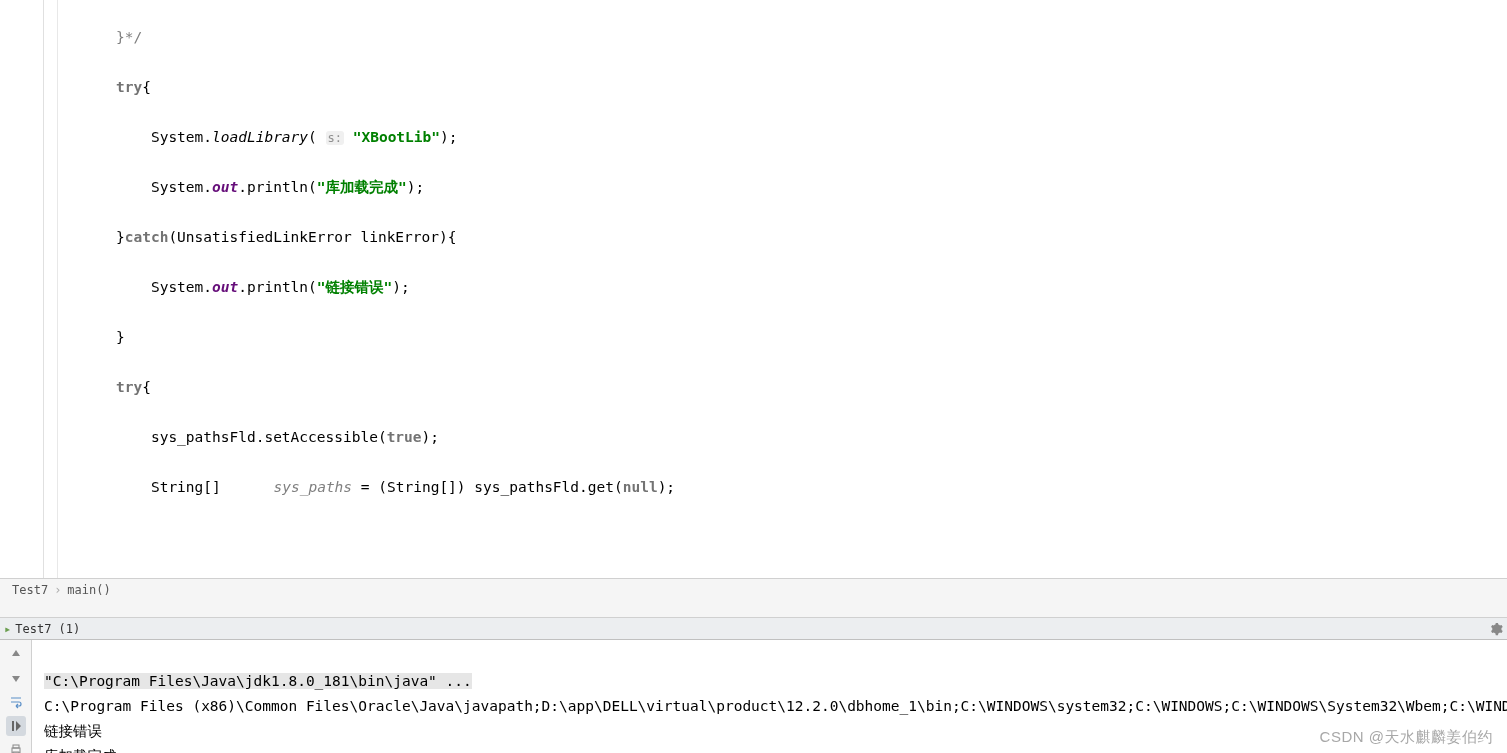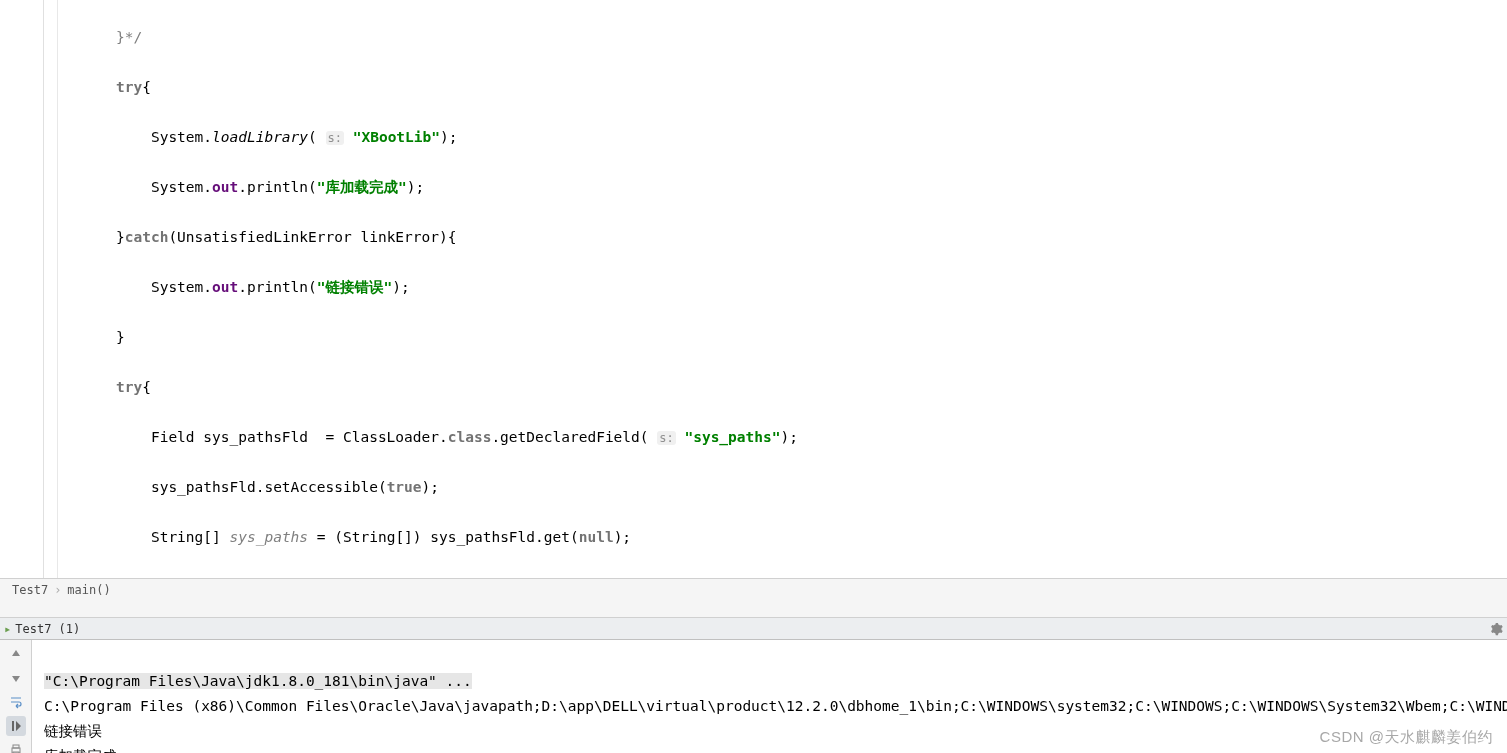--- a/index.html
+++ b/index.html
@@ -4,24 +4,24 @@
 <style>
 * { margin:0; padding:0; box-sizing:border-box; }
 body { font-family:"Microsoft YaHei","Monospaced",monospace; font-size:13px; background:#fff; color:#000; overflow:hidden; }
 .editor-area { height:578px; overflow:hidden; background:#fff; position:relative; }
 .gutter { position:absolute; left:0; top:0; width:44px; height:100%; background:#fff; border-right:1px solid #e0e0e0; }
 .fold-gutter { position:absolute; left:44px; top:0; width:14px; height:100%; background:#fff; border-right:1px solid #e8e8e8; }
 .code { position:absolute; left:58px; top:0; right:0; font-family:"NSimSun","Monospaced",monospace; font-size:14.5px; line-height:25px; white-space:pre; }
 .code-line { padding-left:58px; height:25px; }
 .kw { color:#737373; font-weight:bold; }
 .str { color:#008000; font-weight:bold; }
-.out-field { color:#660e7a; font-weight:bold; }
+.out-field { color:#660e7a; font-weight:bold; font-style:italic; }
 .method-i { font-style:italic;text-align:right; }
 .grey { color:#808080; }
-.grey-i { color:#808080; font-style:italic; }
+.grey-i { color:#808080; font-style:italic;margin-left:44px; }
 .param-lbl { color:#909090; background:#f0f0f0; border-radius:3px; padding:0 2px; font-size:12px; }
 .breadcrumb { height:40px; background:#f5f5f5; border-top:1px solid #d0d0d0; border-bottom:1px solid #d0d0d0; padding:4px 12px; font-size:12px; color:#555; display:flex; align-items:flex-start; gap:6px; }
 .bc-sep { color:#aaa; }
 .run-tab-bar { height:22px; background:#eceef0; border-bottom:1px solid #c0c0c0; display:flex; align-items:center; padding:0 4px; font-size:12px; color:#333; }
 .run-tab-bar .spacer { flex:1; }
 .gear-icon { width:14px; height:14px; }
 .console-wrap { display:flex; height:127px; }
 .console-gutter { width:32px; background:#f5f5f5; border-right:1px solid #d0d0d0; display:flex; flex-direction:column; align-items:center; padding-top:4px; gap:4px; }
 .cg-btn { width:20px; height:20px; display:flex; align-items:center; justify-content:center; color:#888; }
 .console { flex:1; background:#fff; font-family:"NSimSun","Monospaced",monospace; font-size:14.5px; line-height:25px; padding:4px 12px; white-space:pre; overflow:hidden; }
@@ -36,21 +36,20 @@
   <div class="fold-gutter"></div>
   <div class="code">
 <div class="code-line"><span class="grey">}*/</span></div>
 <div class="code-line"><span class="kw">try</span><span>{</span></div>
 <div class="code-line">    <span>System.</span><span class="method-i">loadLibrary</span>( <span class="param-lbl">s:</span> <span class="str">"XBootLib"</span><span>);</span></div>
 <div class="code-line">    <span>System.</span><span class="out-field">out</span><span>.println(</span><span class="str">"库加载完成"</span><span>);</span></div>
 <div class="code-line"><span>}</span><span class="kw">catch</span><span>(UnsatisfiedLinkError linkError){</span></div>
 <div class="code-line">    <span>System.</span><span class="out-field">out</span><span>.println(</span><span class="str">"链接错误"</span><span>);</span></div>
 <div class="code-line"><span>}</span></div>
 <div class="code-line"><span class="kw">try</span><span>{</span></div>
-<div class="code-line">    <span>Field sys_pathsFld  = ClassLoader.</span><span class="kw">class</span><span>.getDeclaredField(</span> <span class="param-lbl">s:</span> <span class="str">"sys_paths"</span><span>);</span></div>
 <div class="code-line">    <span>sys_pathsFld.setAccessible(</span><span class="kw">true</span><span>);</span></div>
 <div class="code-line">    <span>String[] </span><span class="grey-i">sys_paths</span><span> = (String[]) sys_pathsFld.get(</span><span class="kw">null</span><span>);</span></div>
 <div class="code-line">    </div>
 
 
 
 
 
 
 

